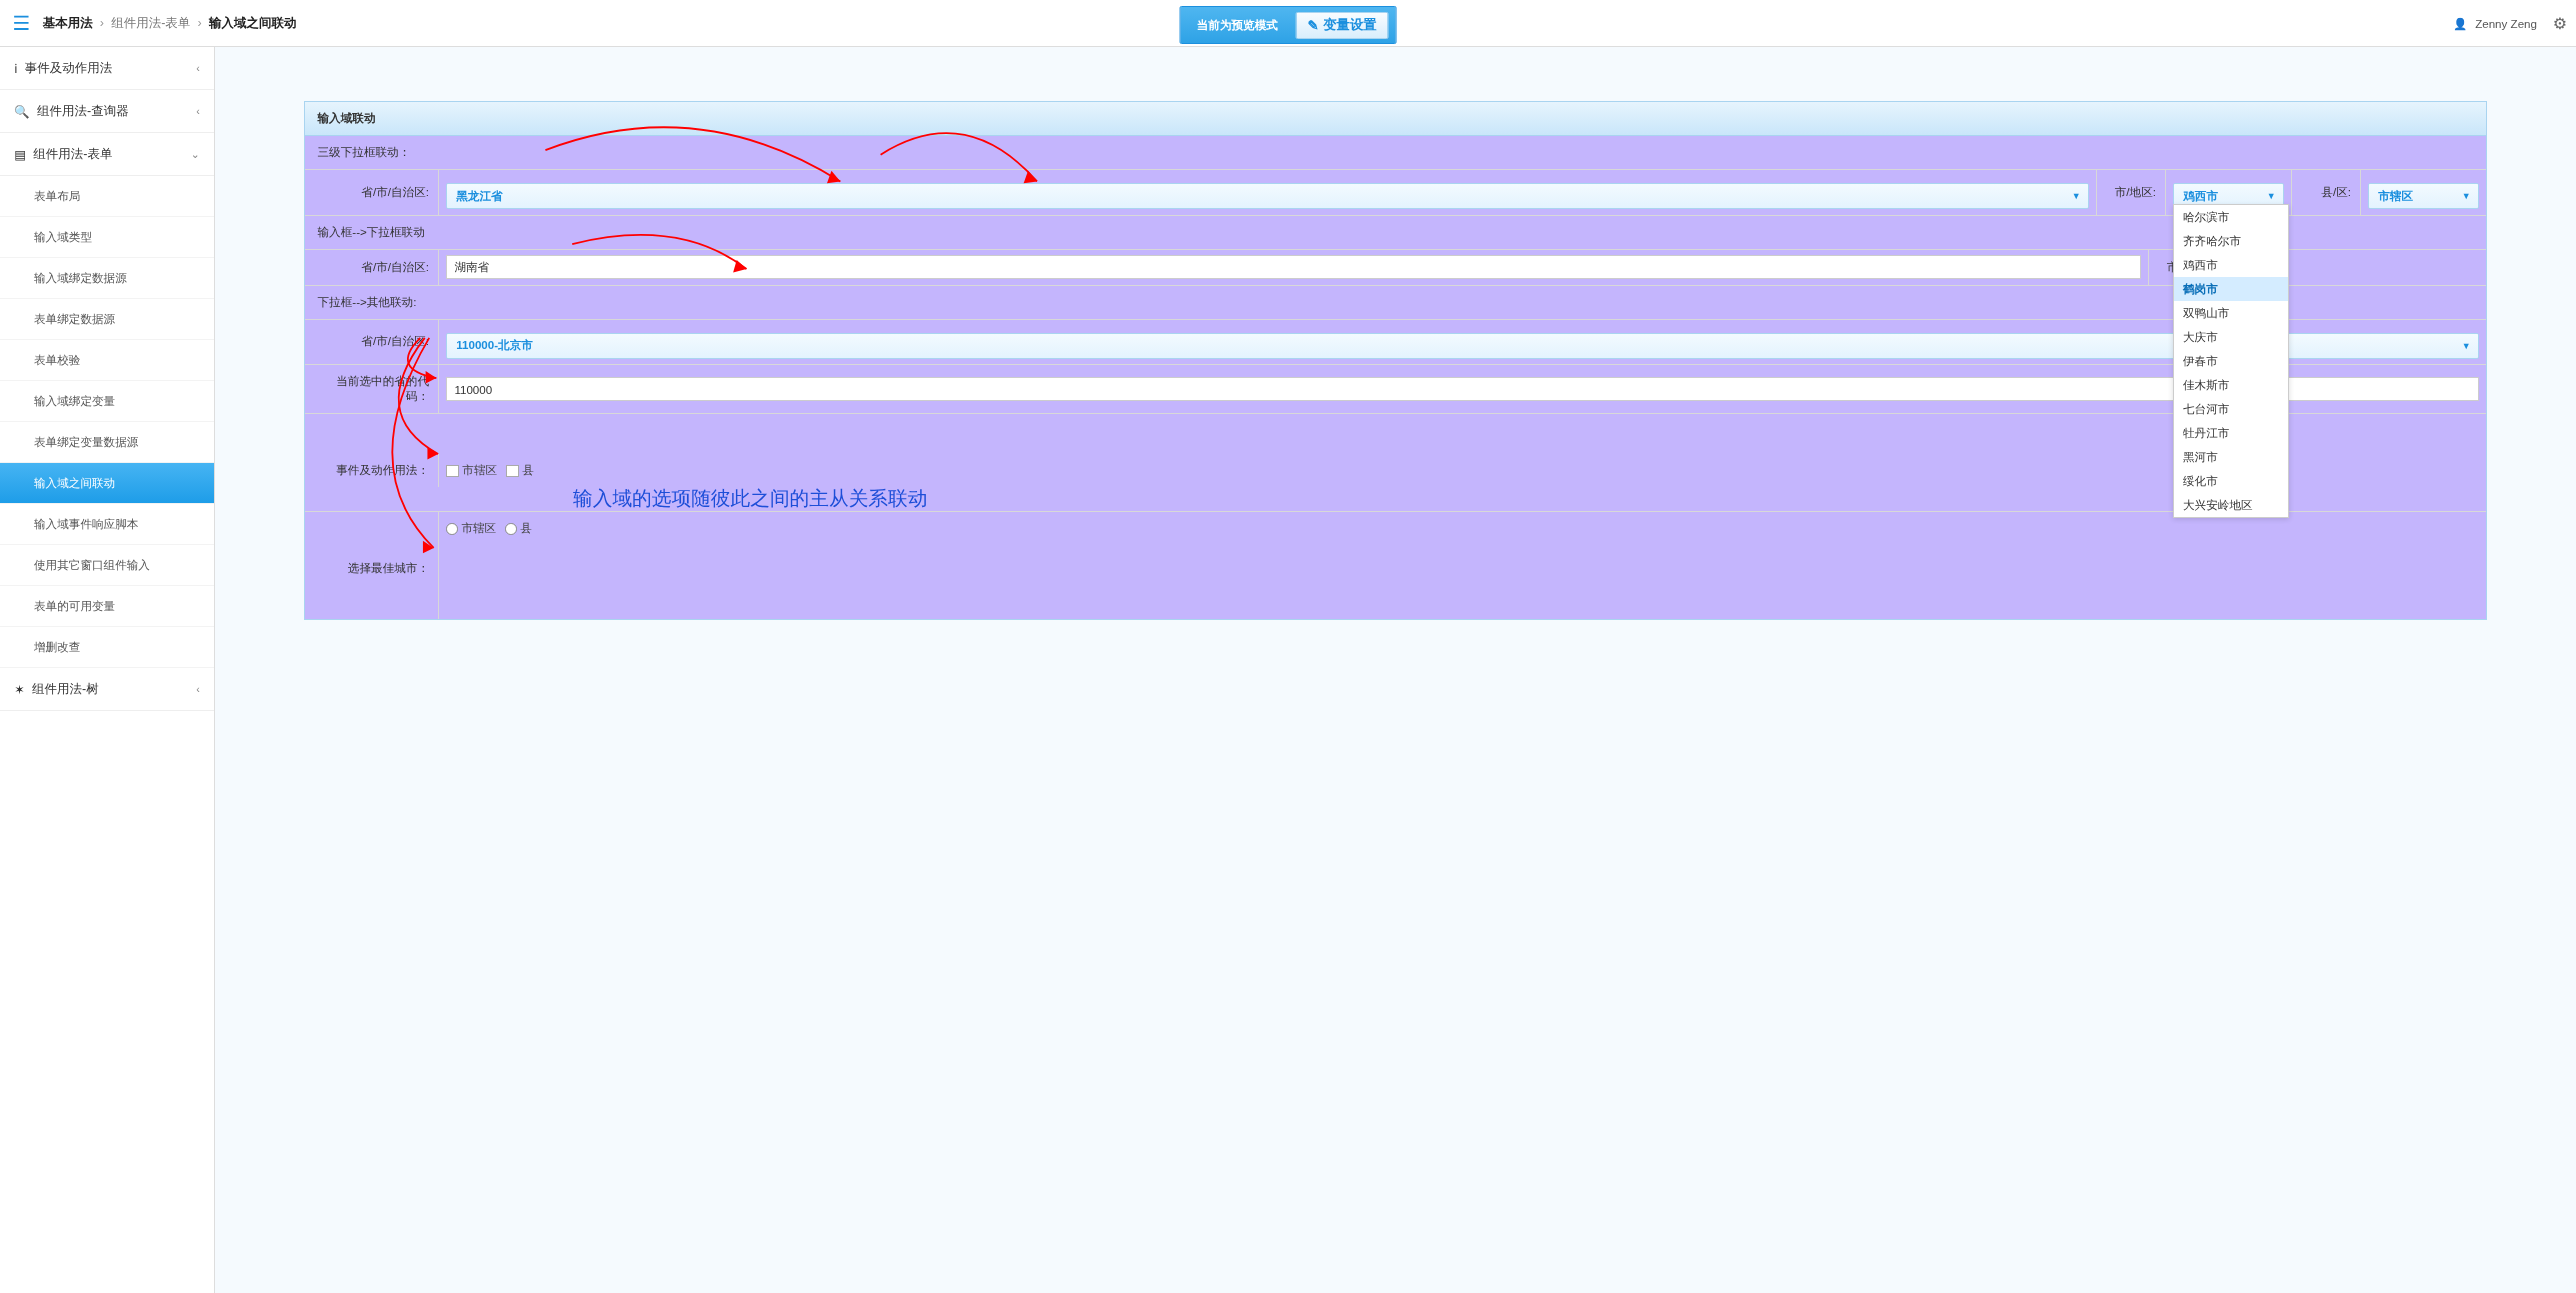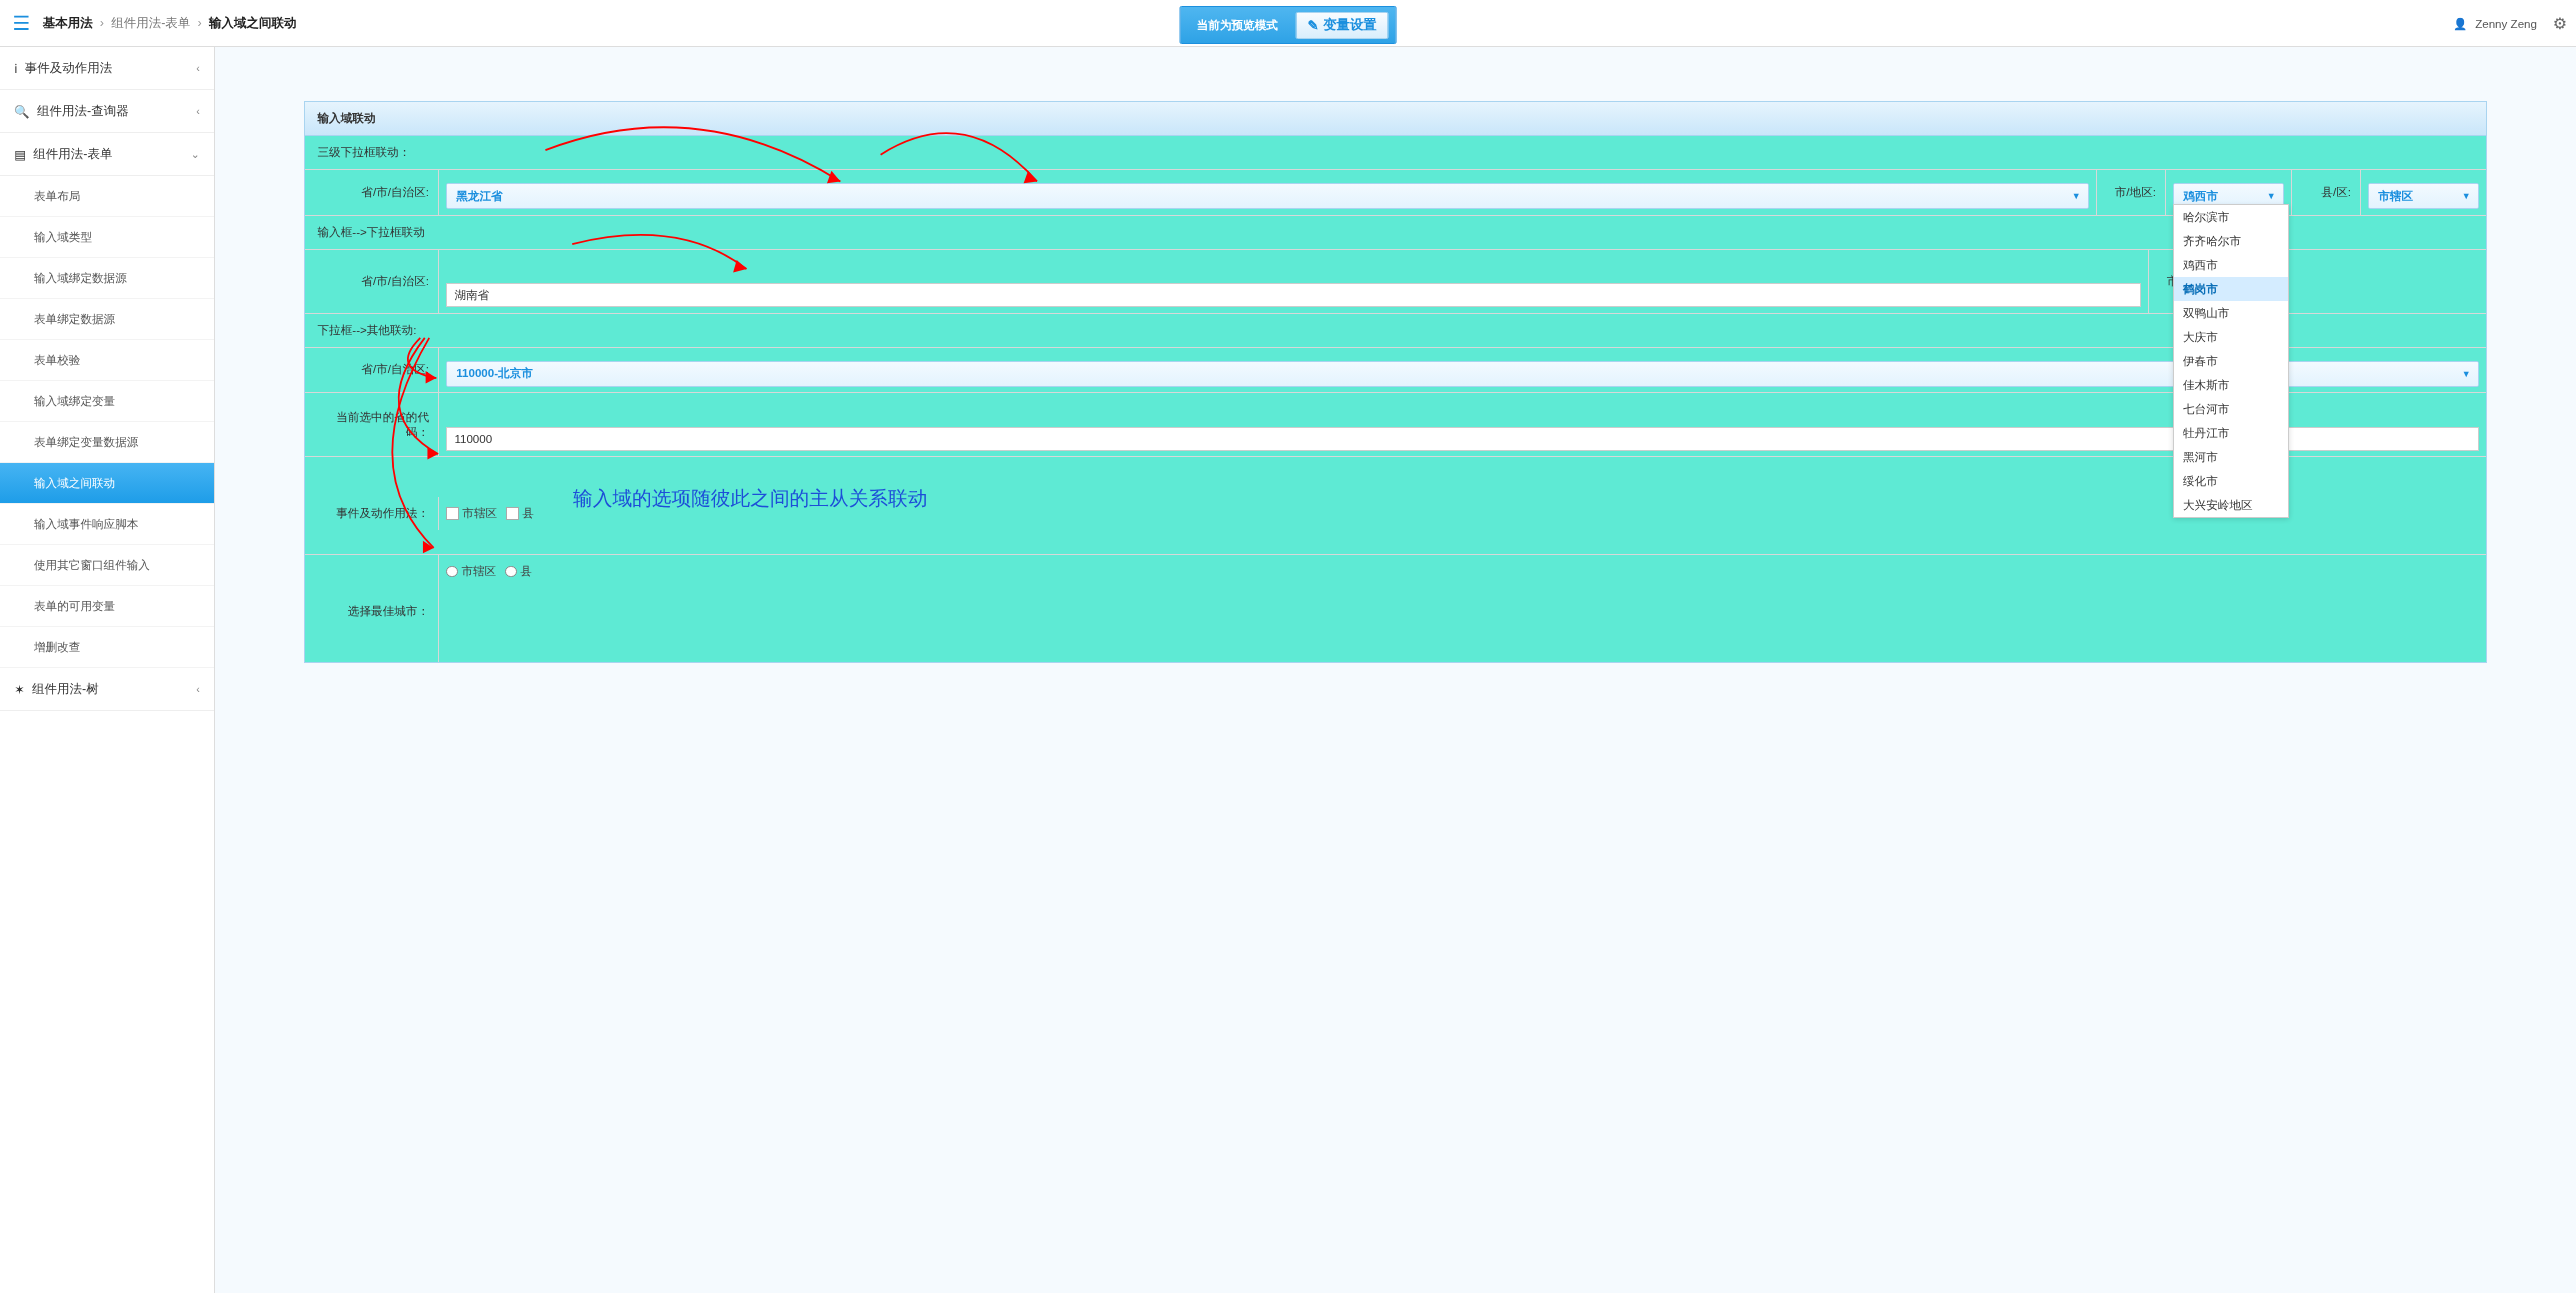--- a/index.html
+++ b/index.html
@@ -39,21 +39,21 @@
   padding: 12.5px 14.3px; border-bottom: 0.9px solid #eee; cursor: pointer; font-size: 12.5px; color: #333;
 }
 .side-item .label { display: inline-flex; align-items: center; gap: 7.2px; }
 .side-sub { padding: 12.5px 14.3px 12.5px 34px; border-bottom: 0.9px solid #f3f3f3; cursor: pointer; color: #555; font-size: 11.6px; }
 .side-sub.active { background: linear-gradient(#46b4f3,#1e9de8); color: #fff; }
 .chev { color: #888; font-size: 10.7px; }
 .icon-sm { font-size: 12.5px; color: #333; }
 
 
 .main { flex: 1; padding: 54px 89px; position: relative; overflow: auto; }
-.panel { border: 0.9px solid #a9d4f0; background: #5eead4; }
+.panel { border: 0.9px solid #a9d4f0; background: #c4b5fd; }
 .panel-title {
   background: linear-gradient(#e6f4fd,#c9e6fa);
   border-bottom: 0.9px solid #a9d4f0; padding: 9px 12.5px; font-weight: 700; color: #333;
 }
 .row { display: flex; border-bottom: 0.9px solid #d8d8d8; }
 .row:last-child { border-bottom: none; }
 .section-row { padding: 9px 12.5px; font-weight: 400; color: #333; text-align: right; }
 .labcell {
   width: 134px; padding: 9px 9px; text-align: right; color: #333; border-right: 0.9px solid #d8d8d8;
   display: flex; align-items: center; justify-content: flex-end;
@@ -61,21 +61,21 @@
 .valcell { flex: 1; padding: 5.4px 7.2px; display: flex; align-items: center; gap: 9px; flex-wrap: wrap; }
 .labcell.short { width: 70px; border-left: 0.9px solid #d8d8d8; }
 .combo {
   border: 0.9px solid #a9d4f0; background: linear-gradient(#f3faff,#e3f3fe);
   color: #1b8fde; font-weight: 700; padding: 4.5px 25px 4.5px 9px; position: relative; border-radius: 1.8px;
   min-width: 107px; display: inline-block; margin-top: 8px;
 }
 .combo .tri { position: absolute; right: 7.2px; top: 50%; transform: translateY(-50%); color: #1b8fde; font-size: 9px; }
 .combo.wide { flex: 1; }
 .textin {
-  border: 0.9px solid #ccc; padding: 4.5px 7.2px; flex: 1; font-family: inherit; font-size: 11.6px; color: #333; margin-top: 28px;
+  border: 0.9px solid #ccc; padding: 4.5px 7.2px; flex: 1; font-family: inherit; font-size: 11.6px; color: #333;
 }
 .checkboxish { display: inline-flex; align-items: center; gap: 3.6px; color: #444; }
 .checkboxish .box { width: 12.5px; height: 12.5px; border: 0.9px solid #aaa; background: #fff; display: inline-block; }
 .radioish { display: inline-flex; align-items: center; gap: 3.6px; color: #444; }
 .radioish .circ { width: 11.6px; height: 11.6px; border: 0.9px solid #888; border-radius: 50%; background: #fff; display: inline-block; }
 .tall { min-height: 98px; align-items: flex-start; padding-top: 40px; }
 .tall .valcell, .tall2 .valcell { align-items: flex-start; padding-top: 9px; }
 .tall2 { min-height: 107px; }
 
 

